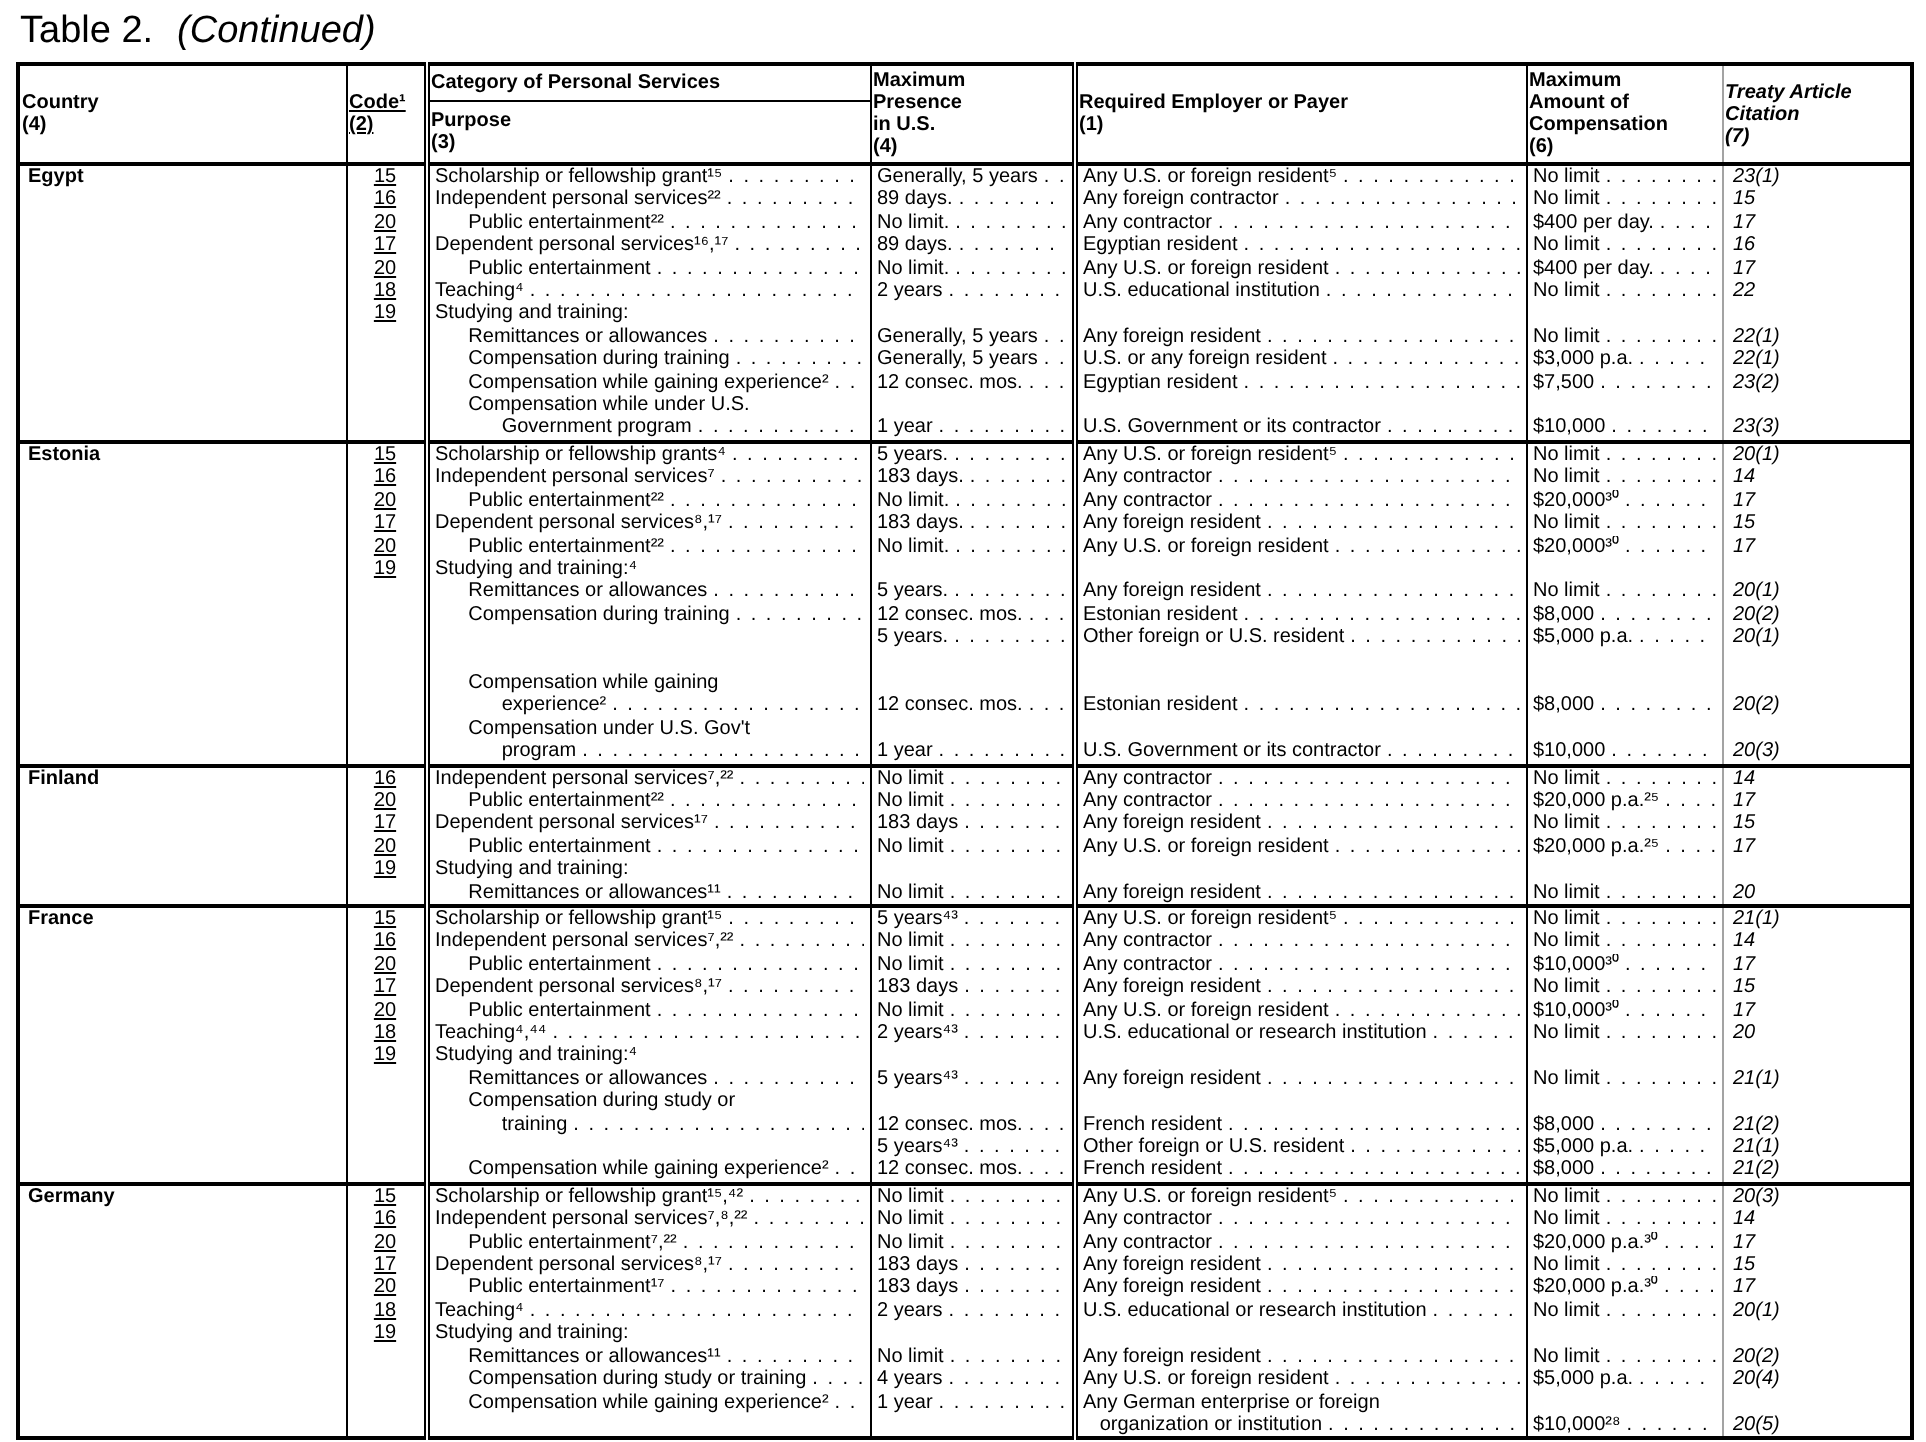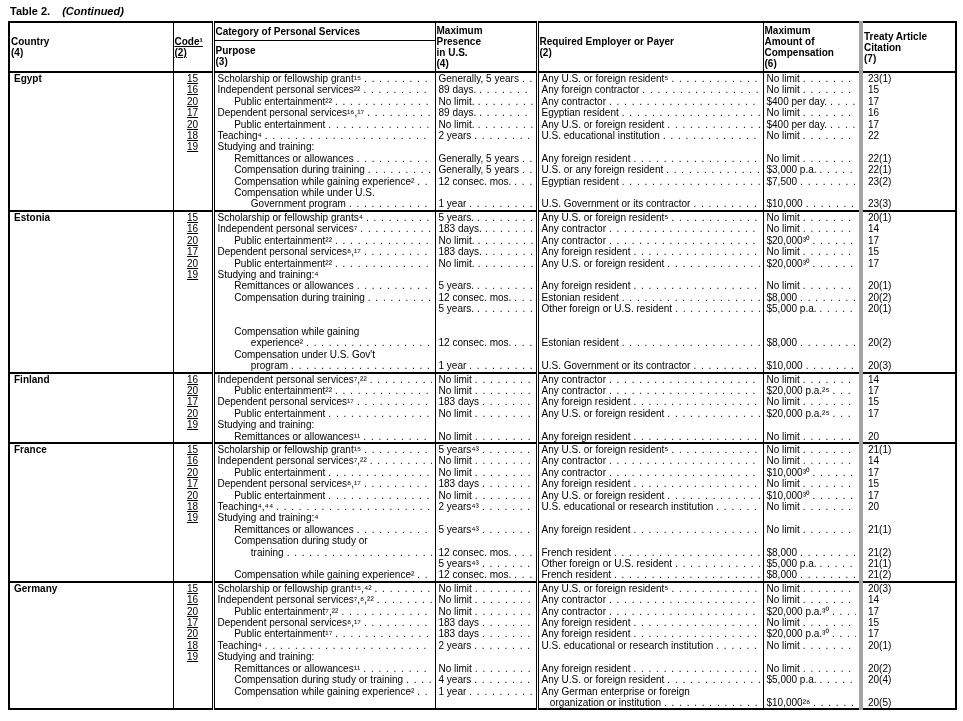--- a/index.html
+++ b/index.html
@@ -1,30 +1,30 @@
 <!DOCTYPE html>
 <html><head>
 <meta charset="utf-8">
 <style>
   html,body{margin:0;padding:0;background:#fff;color:#000;}
   body{width:963px;height:721px;font-family:"Liberation Sans",sans-serif;overflow:hidden;}
   .page{padding:2px 8px 0 8px;}
-  .title{font-size:11px;font-weight:bold;margin:3px 0 4px 2px;}
+  .title{font-size:19px;font-weight:normal;margin:3px 0 4px 2px;}
   .title .cont{font-style:italic;margin-left:12px;}
   table{border-collapse:collapse;table-layout:fixed;width:947px;border:2px solid #000;}
   th,td{overflow:hidden;}
   thead th{font-size:10px;font-weight:bold;text-align:left;vertical-align:middle;
            white-space:pre-line;line-height:11px;padding:2px 1px;border-bottom:2px solid #000;}
   thead th.h-cat{border-bottom:1px solid #000;}
   .b-code{border-left:1px solid #000;text-decoration:underline;}
   .b-purpose{border-left:3px double #000;}
   .b-presence{border-left:1px solid #000;}
   .b-payer{border-left:3px double #000;}
   .b-amount{border-left:1px solid #000;}
-  .b-cite{border-left:4px solid #a3a3a3;}
+  .b-cite{border-left:1px solid #a3a3a3;font-style:italic;}
   tbody{border-top:2px solid #000;}
   tbody tr{height:11.4px;}
   tbody td{font-size:10px;line-height:11.4px;vertical-align:top;padding:0;}
   tbody tr:first-child td{padding-top:0;margin-left:20px;}
   td .cellflex{display:flex;align-items:baseline;overflow:hidden;padding:0 3px;}
   td .t{white-space:pre;flex:0 0 auto;}
   td .dots{flex:1 1 auto;white-space:nowrap;overflow:hidden;letter-spacing:1px;margin-left:3px;}
   td.c-country .cname{font-weight:bold;padding-left:4px;white-space:pre;}
   td.c-code{text-align:center;}
   td.c-code .cellflex{justify-content:center;}
@@ -53,21 +53,21 @@
         <th rowspan="2">Country
 (4)</th>
         <th rowspan="2" class="b-code">Code¹
 (2)</th>
         <th class="b-purpose h-cat">Category of Personal Services</th>
         <th rowspan="2" class="b-presence">Maximum
 Presence
 in U.S.
 (4)</th>
         <th rowspan="2" class="b-payer">Required Employer or Payer
-(2)</th>
+(1)</th>
         <th rowspan="2" class="b-amount">Maximum
 Amount of
 Compensation
 (6)</th>
         <th rowspan="2" class="b-cite">Treaty Article
 Citation
 (7)</th>
       </tr>
       <tr>
         <th class="b-purpose">Purpose

